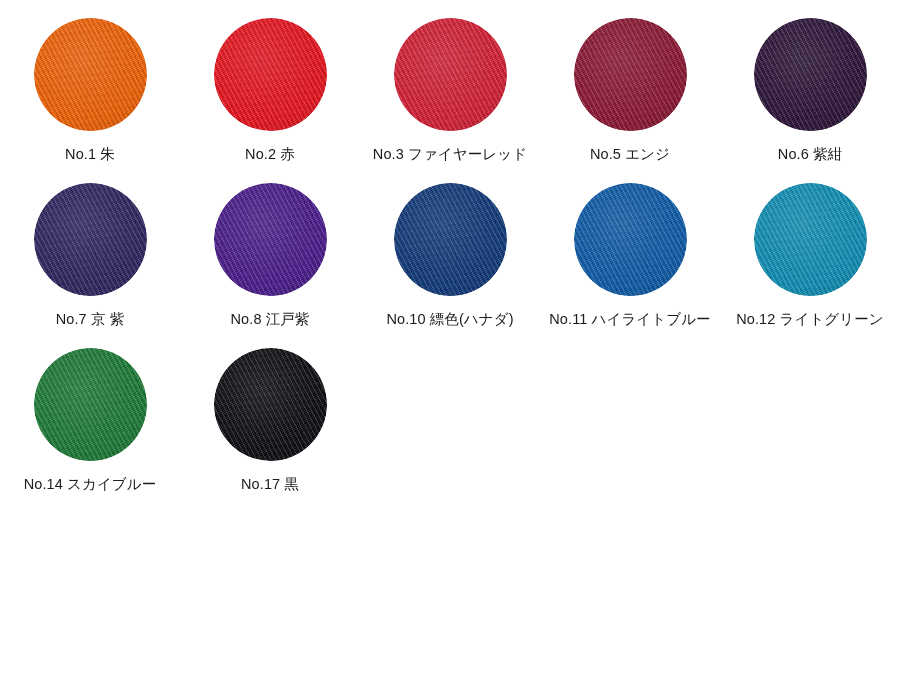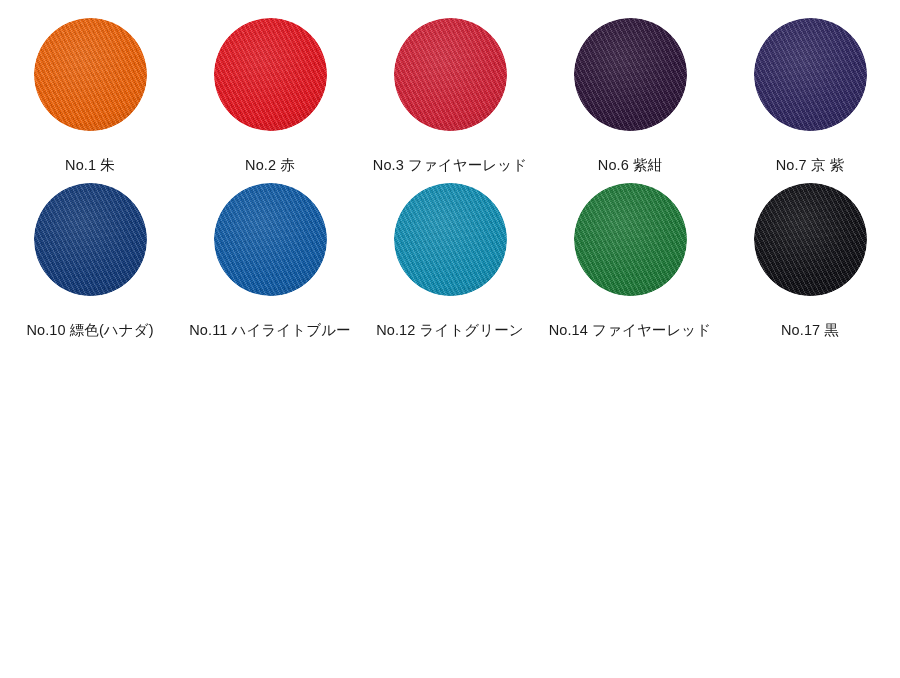--- a/index.html
+++ b/index.html
@@ -25,21 +25,20 @@
     align-content: start;
     padding-top: 18px;
     box-sizing: border-box;
   }
 
   .swatch-cell {
     display: flex;
     flex-direction: column;
     align-items: center;
     justify-content: flex-start;
-    gap: 11px;
   }
 
   .swatch-disc-wrap {
     width: 113px;
     height: 113px;
     position: relative;
   }
 
   .swatch-disc {
     position: absolute;
@@ -144,20 +143,31 @@
           <div class="weave-a"></div>
           <div class="weave-b"></div>
           <div class="weave-shade"></div>
         </div>
       </div>
       <div class="swatch-label">No.3 ファイヤーレッド</div>
     </div>
     <div class="swatch-cell">
       <div class="swatch-disc-wrap">
         <div class="swatch-disc">
+          <div class="swatch-fill" style="background: rgb(140, 23, 51);"></div>
+          <div class="weave-a"></div>
+          <div class="weave-b"></div>
+          <div class="weave-shade"></div>
+        </div>
+      </div>
+      <div class="swatch-label">No.5 エンジ</div>
+    </div>
+    <div class="swatch-cell">
+      <div class="swatch-disc-wrap">
+        <div class="swatch-disc">
           <div class="swatch-fill" style="background: rgb(44, 19, 56);"></div>
           <div class="weave-a"></div>
           <div class="weave-b"></div>
           <div class="weave-shade"></div>
         </div>
       </div>
       <div class="swatch-label">No.6 紫紺</div>
     </div>
     <div class="swatch-cell">
       <div class="swatch-disc-wrap">
@@ -166,20 +176,31 @@
           <div class="weave-a"></div>
           <div class="weave-b"></div>
           <div class="weave-shade"></div>
         </div>
       </div>
       <div class="swatch-label">No.7 京 紫</div>
     </div>
     <div class="swatch-cell">
       <div class="swatch-disc-wrap">
         <div class="swatch-disc">
+          <div class="swatch-fill" style="background: rgb(74, 28, 140);"></div>
+          <div class="weave-a"></div>
+          <div class="weave-b"></div>
+          <div class="weave-shade"></div>
+        </div>
+      </div>
+      <div class="swatch-label">No.8 江戸紫</div>
+    </div>
+    <div class="swatch-cell">
+      <div class="swatch-disc-wrap">
+        <div class="swatch-disc">
           <div class="swatch-fill" style="background: rgb(16, 57, 122);"></div>
           <div class="weave-a"></div>
           <div class="weave-b"></div>
           <div class="weave-shade"></div>
         </div>
       </div>
       <div class="swatch-label">No.10 縹色(ハナダ)</div>
     </div>
     <div class="swatch-cell">
       <div class="swatch-disc-wrap">
@@ -205,21 +226,21 @@
     </div>
     <div class="swatch-cell">
       <div class="swatch-disc-wrap">
         <div class="swatch-disc">
           <div class="swatch-fill" style="background: rgb(28, 122, 55);"></div>
           <div class="weave-a"></div>
           <div class="weave-b"></div>
           <div class="weave-shade"></div>
         </div>
       </div>
-      <div class="swatch-label">No.14 ファイヤーレッド</div>
+      <div class="swatch-label">No.14 スカイブルー</div>
     </div>
     <div class="swatch-cell">
       <div class="swatch-disc-wrap">
         <div class="swatch-disc">
           <div class="swatch-fill" style="background: rgb(13, 13, 18);"></div>
           <div class="weave-a"></div>
           <div class="weave-b"></div>
           <div class="weave-shade"></div>
         </div>
       </div>

